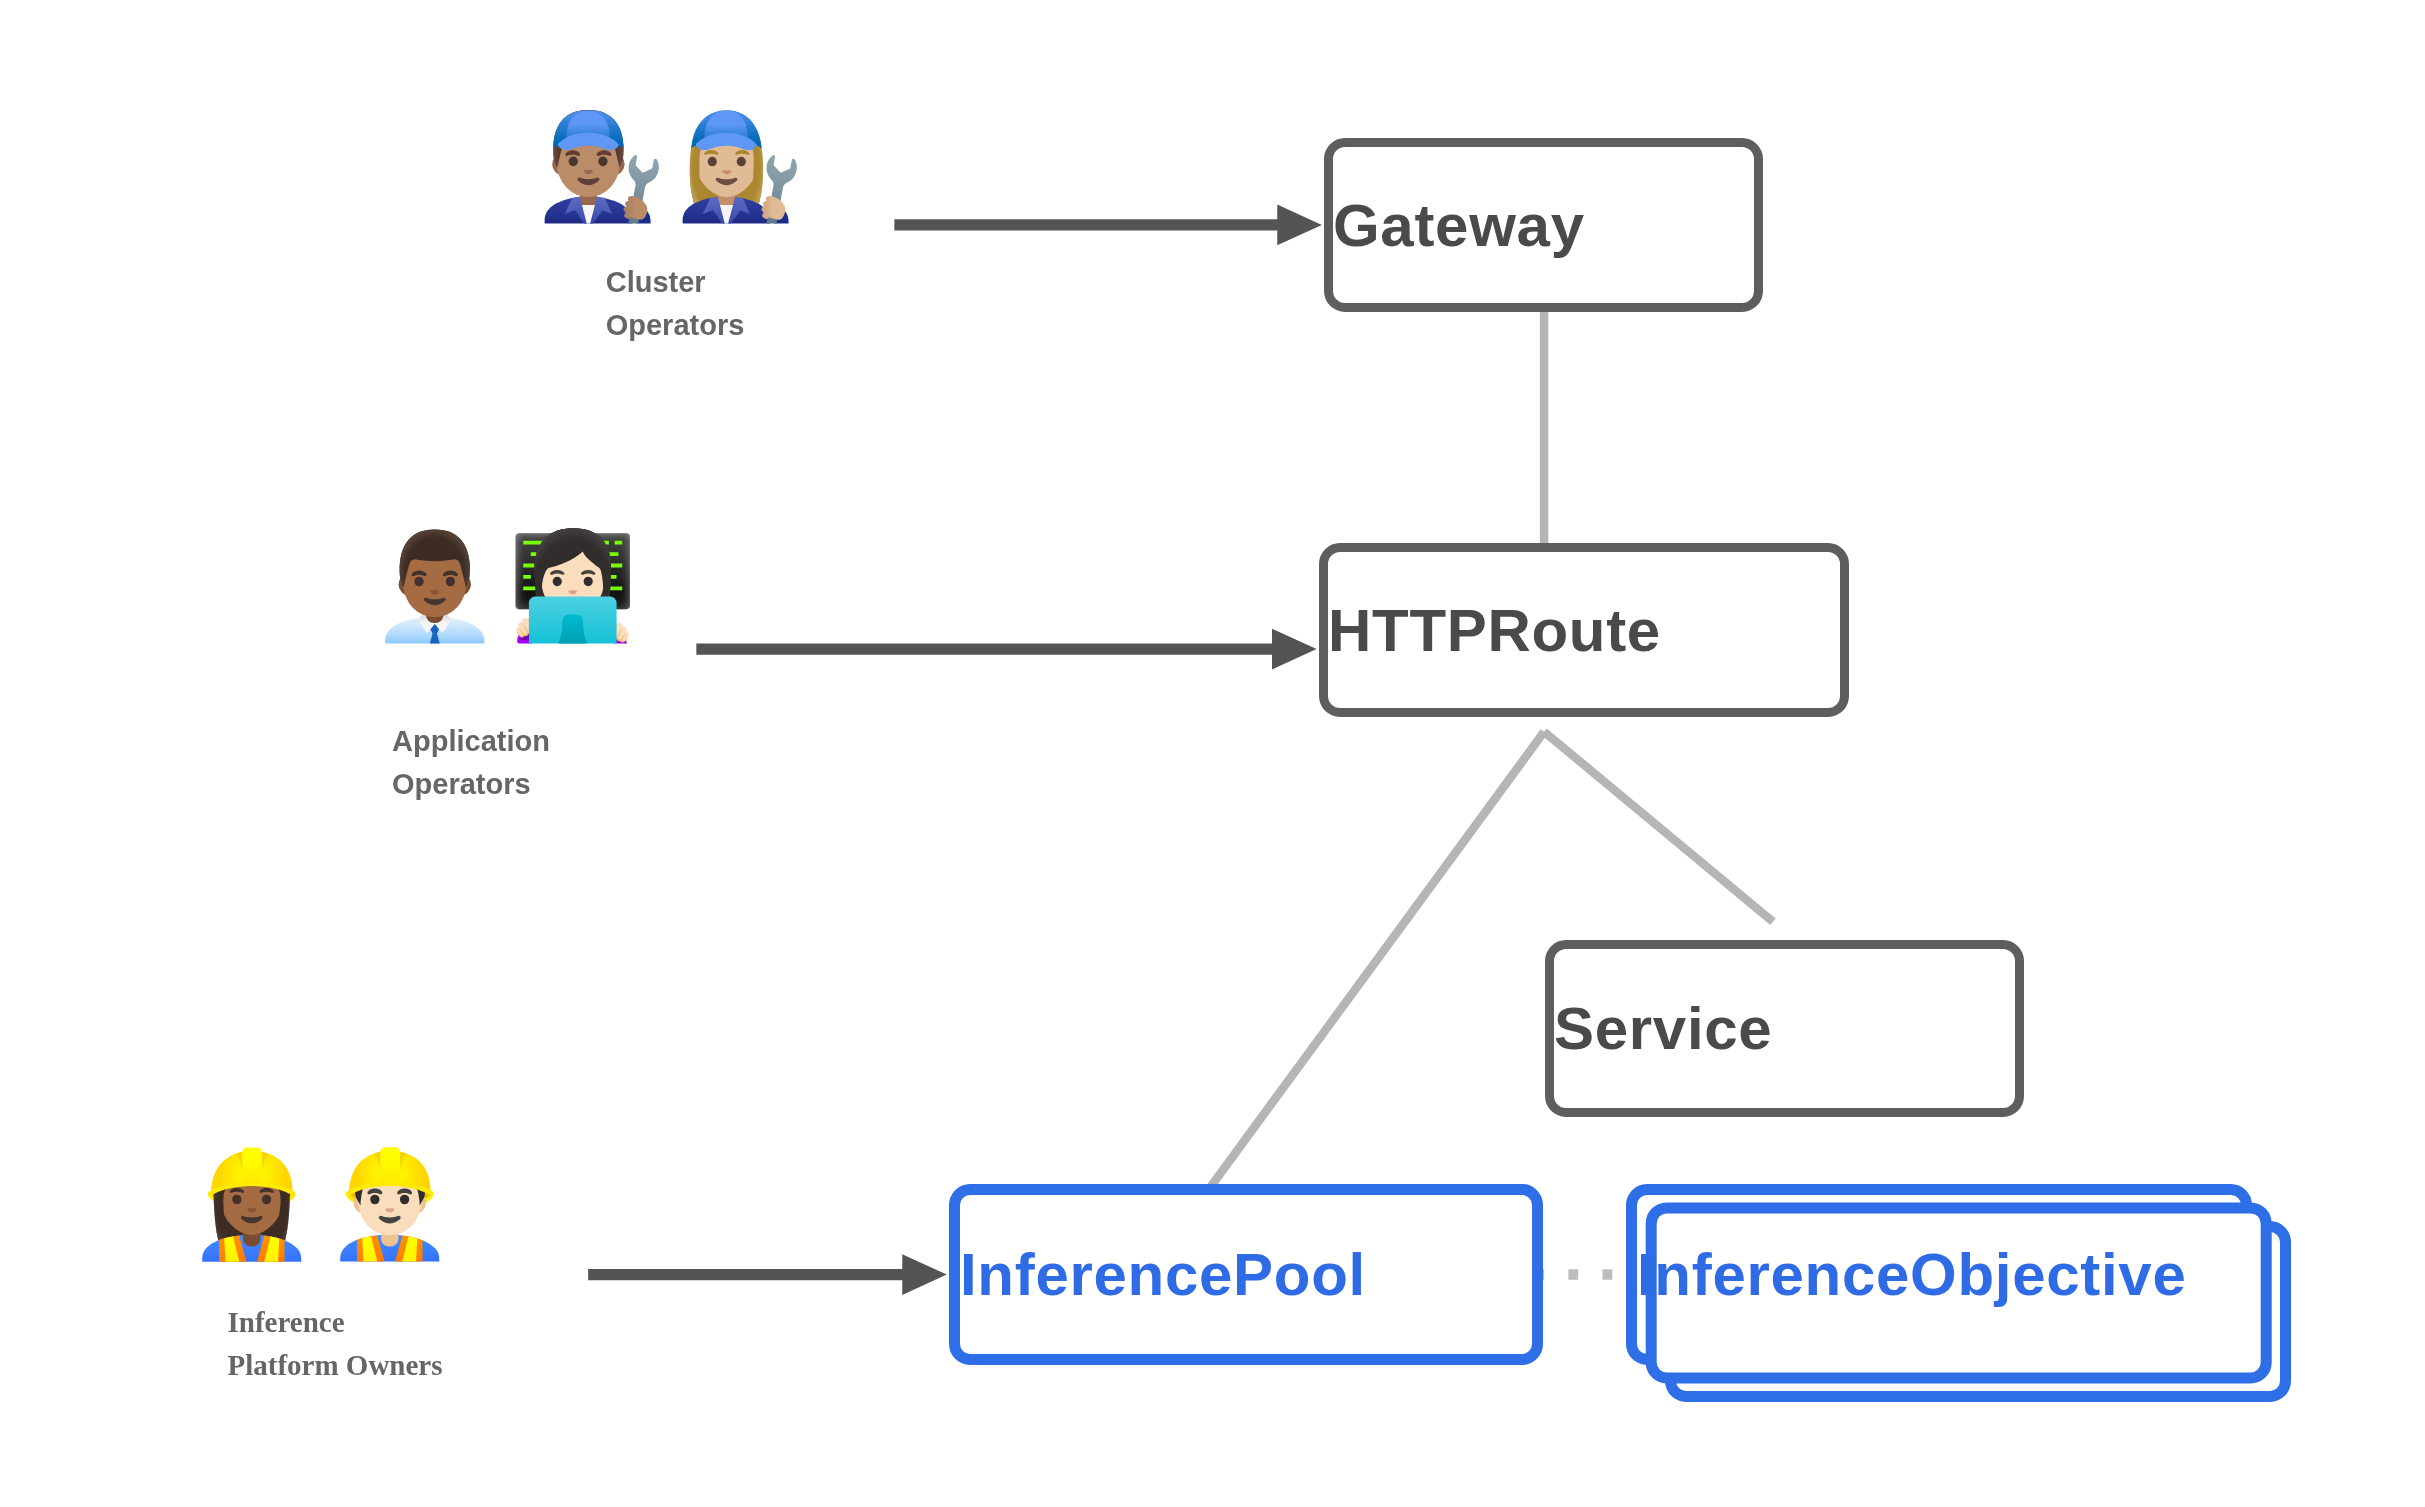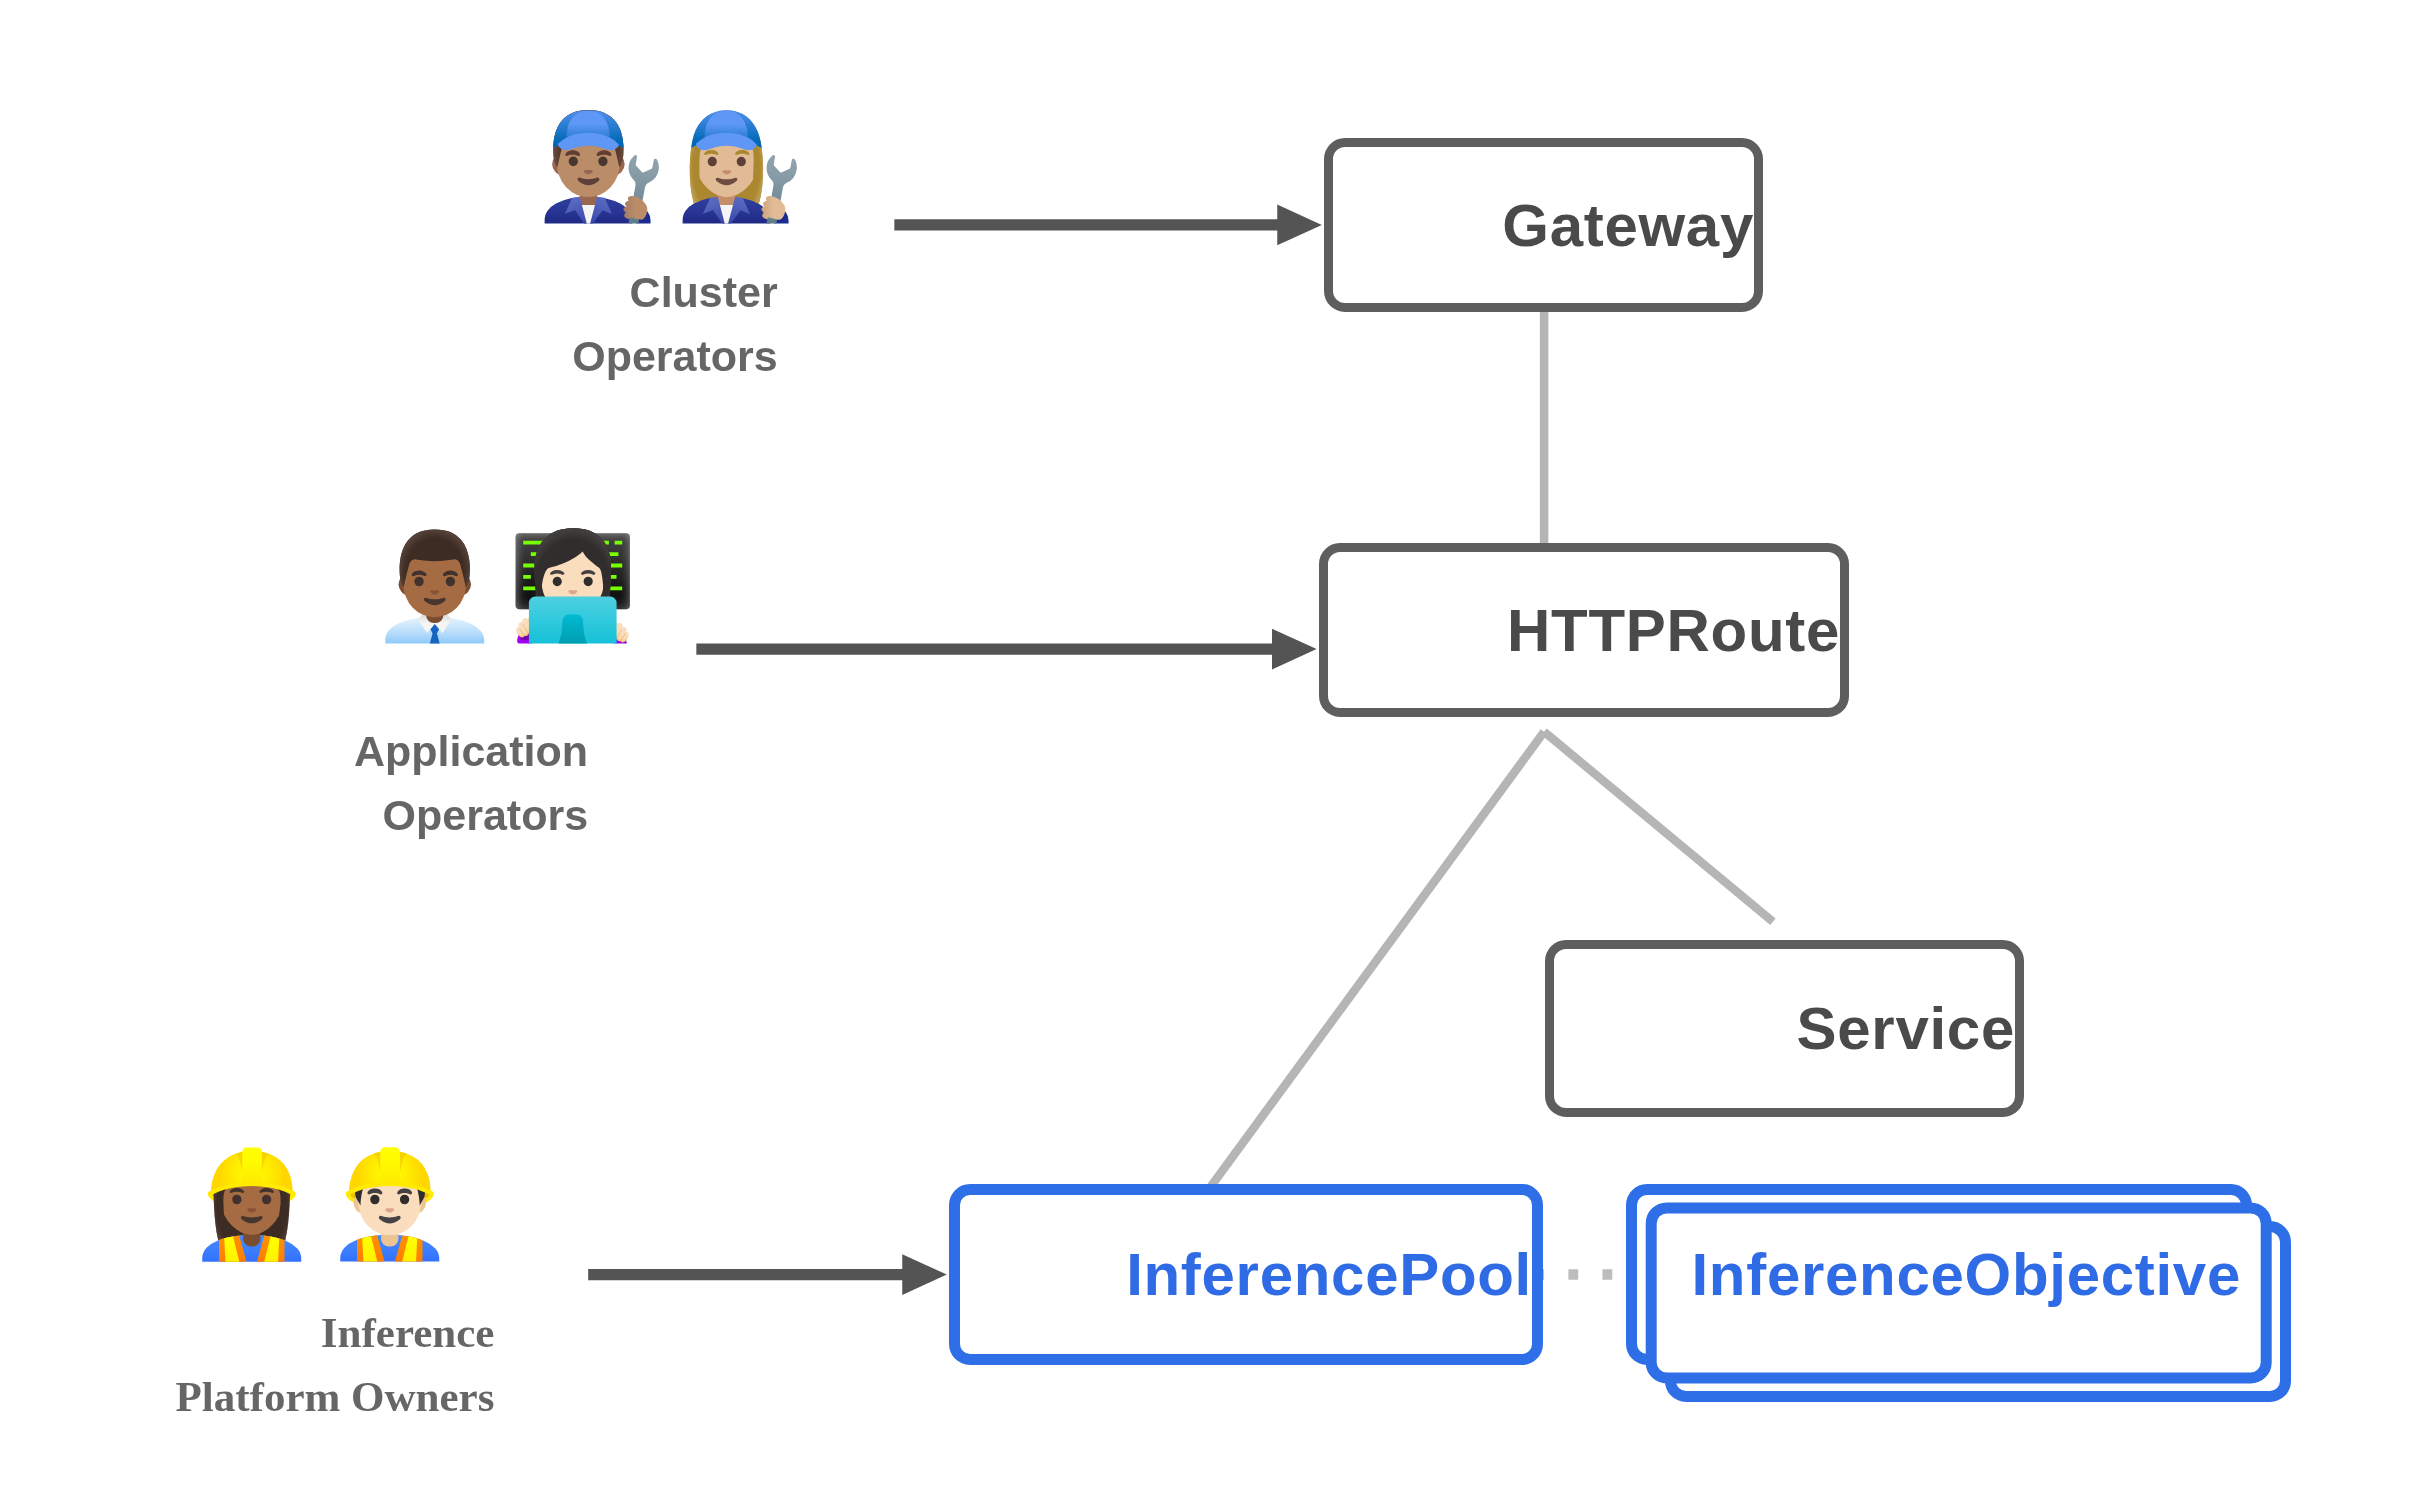--- a/index.html
+++ b/index.html
@@ -25,21 +25,21 @@
   }
   
   .node {
     position: absolute;
     box-sizing: border-box;
     background: #ffffff;
     border: 9.8px solid var(--node_border_gray, #5e5e5e);
     border-radius: 21px;
     display: flex;
     align-items: center;
-    justify-content: flex-end;
+    justify-content: flex-start;
     font-size: 60px;
     font-weight: bold;
     color: var(--node_text_gray, #4a4a4a);
     white-space: nowrap;
     letter-spacing: 0.7px;
   }
   .node.blue {
     border: 11px solid var(--node_border_blue, #2e6fe8);
     color: var(--node_text_blue, #2e6fe8);
   }
@@ -77,22 +77,22 @@
     white-space: nowrap;
   }
   #emojis-cluster-operators        { left: 675px; top: 104px; }
   #emojis-application-developers   { left: 508px;  top: 524px; }
   #emojis-inference-platform-owners{ left: 325px;  top: 1142px; }
 
   
   .actor-label {
     position: absolute;
     transform: translateX(-50%);
-    text-align: right;
-    font-size: 43px;
+    text-align: left;
+    font-size: 29px;
     font-weight: bold;
     line-height: 1.48;
     color: var(--actor_label_gray, #666666);
     white-space: nowrap;
   }
   #label-cluster-operators         { left: 675px; top: 261px; }
   #label-application-developers    { left: 471px;  top: 674px; margin-top: 46px; }
   #label-inference-platform-owners { left: 335px;  top: 1301px; font-family: Liberation Serif, serif; }
 </style>
 </head>

